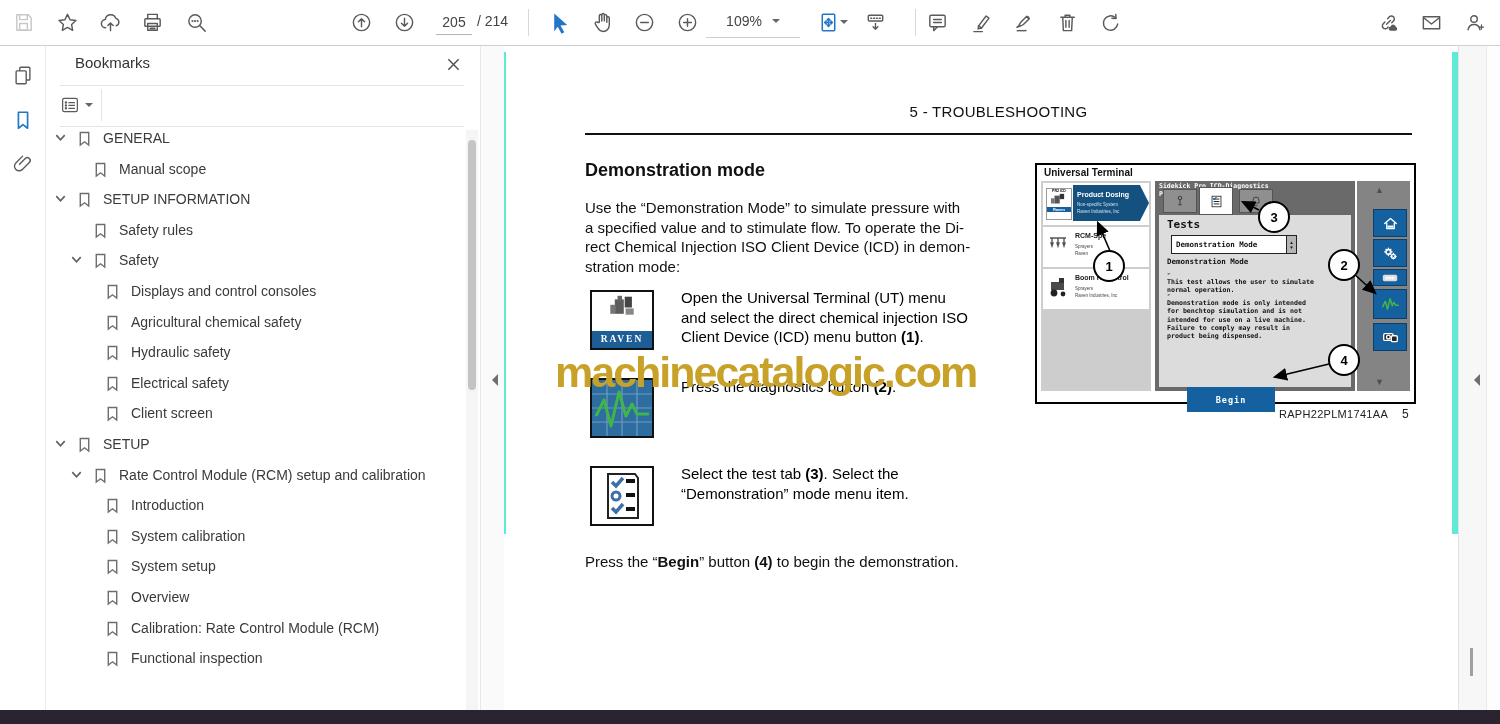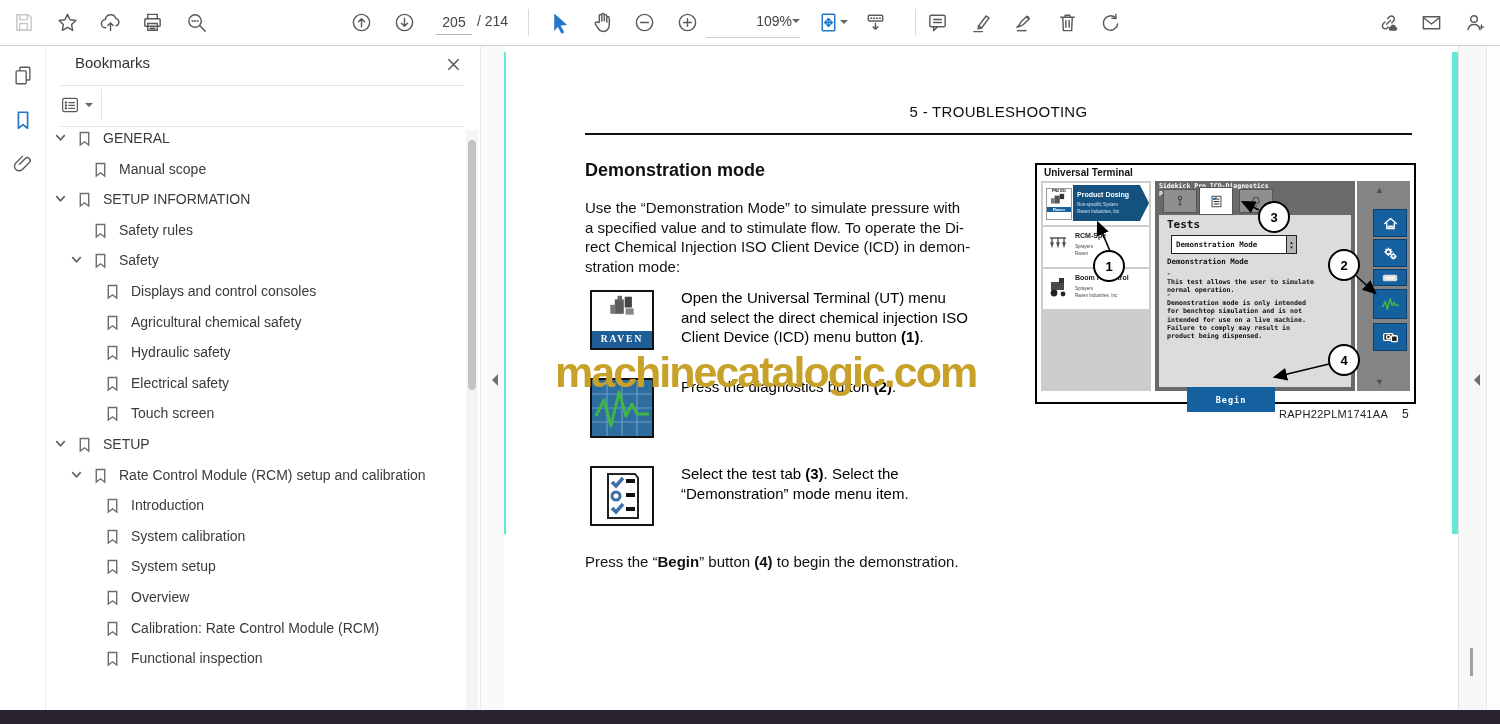--- a/index.html
+++ b/index.html
@@ -14,21 +14,21 @@
   .tbtn{position:absolute;top:5px;width:34px;height:34px;display:flex;align-items:center;justify-content:center;}
   .tbtn svg{width:23px;height:23px;stroke:#5a5a5a;fill:none;stroke-width:1.5;stroke-linecap:round;stroke-linejoin:round;}
   .tbtn svg.fillblue{stroke:none;fill:#2176c7;}
   .tbtn svg.blue{stroke:#2176c7;}
   .tbtn svg.disabled{stroke:#c8c8c8;}
   .tsep{position:absolute;top:9px;width:1px;height:27px;background:#d8d8d8;}
   #page-input{position:absolute;left:436px;top:10px;width:32px;height:22px;border:none;
       border-bottom:1px solid #b5b5b5;font:14px "Liberation Sans",sans-serif;color:#444;text-align:center;background:#fff;}
   .tb-text{position:absolute;top:13px;font:14px "Liberation Sans",sans-serif;color:#444;}
   #zoom-select{position:absolute;left:706px;top:5px;width:94px;height:32px;display:flex;align-items:center;
-      justify-content:flex-end;border-bottom:1px solid #cfcfcf;color:#444;font:14px "Liberation Sans",sans-serif;}
+      justify-content:center;gap:10px;border-bottom:1px solid #cfcfcf;color:#444;font:14px "Liberation Sans",sans-serif;}
   .caret{width:0;height:0;border:4px solid transparent;border-top-color:#666;margin-top:4px;}
 
   
   #rail{position:absolute;left:0;top:45px;width:45px;height:665px;background:#fff;border-right:1px solid #ececec;z-index:20;}
   .rbtn{position:absolute;left:7px;width:32px;height:32px;display:flex;align-items:center;justify-content:center;}
   .rbtn svg{width:22px;height:22px;stroke:#5a5a5a;fill:none;stroke-width:1.5;stroke-linecap:round;stroke-linejoin:round;}
   .rbtn svg.active{stroke:#2176c7;stroke-width:1.8;}
   .rail-notch{position:absolute;left:39px;top:110px;width:0;height:0;border:7px solid transparent;border-right-color:#fff;z-index:21;}
 
   
@@ -396,21 +396,21 @@
           <path d="M3.5 2h9v13.5L8 12l-4.5 3.5z"></path>
         </svg>
         <span class="bm-label">Electrical safety</span>
       </div>
 
       <div class="bm-row lvl2">
 
         <svg class="bmk" viewBox="0 0 16 18">
           <path d="M3.5 2h9v13.5L8 12l-4.5 3.5z"></path>
         </svg>
-        <span class="bm-label">Touch screen</span>
+        <span class="bm-label">Client screen</span>
       </div>
 
       <div class="bm-row lvl0 has-chevron">
         <svg class="chev" viewBox="0 0 16 16">
           <path d="M3.5 5.5L8 10.5l4.5-5"></path>
         </svg>
         <svg class="bmk" viewBox="0 0 16 18">
           <path d="M3.5 2h9v13.5L8 12l-4.5 3.5z"></path>
         </svg>
         <span class="bm-label">SETUP</span>

